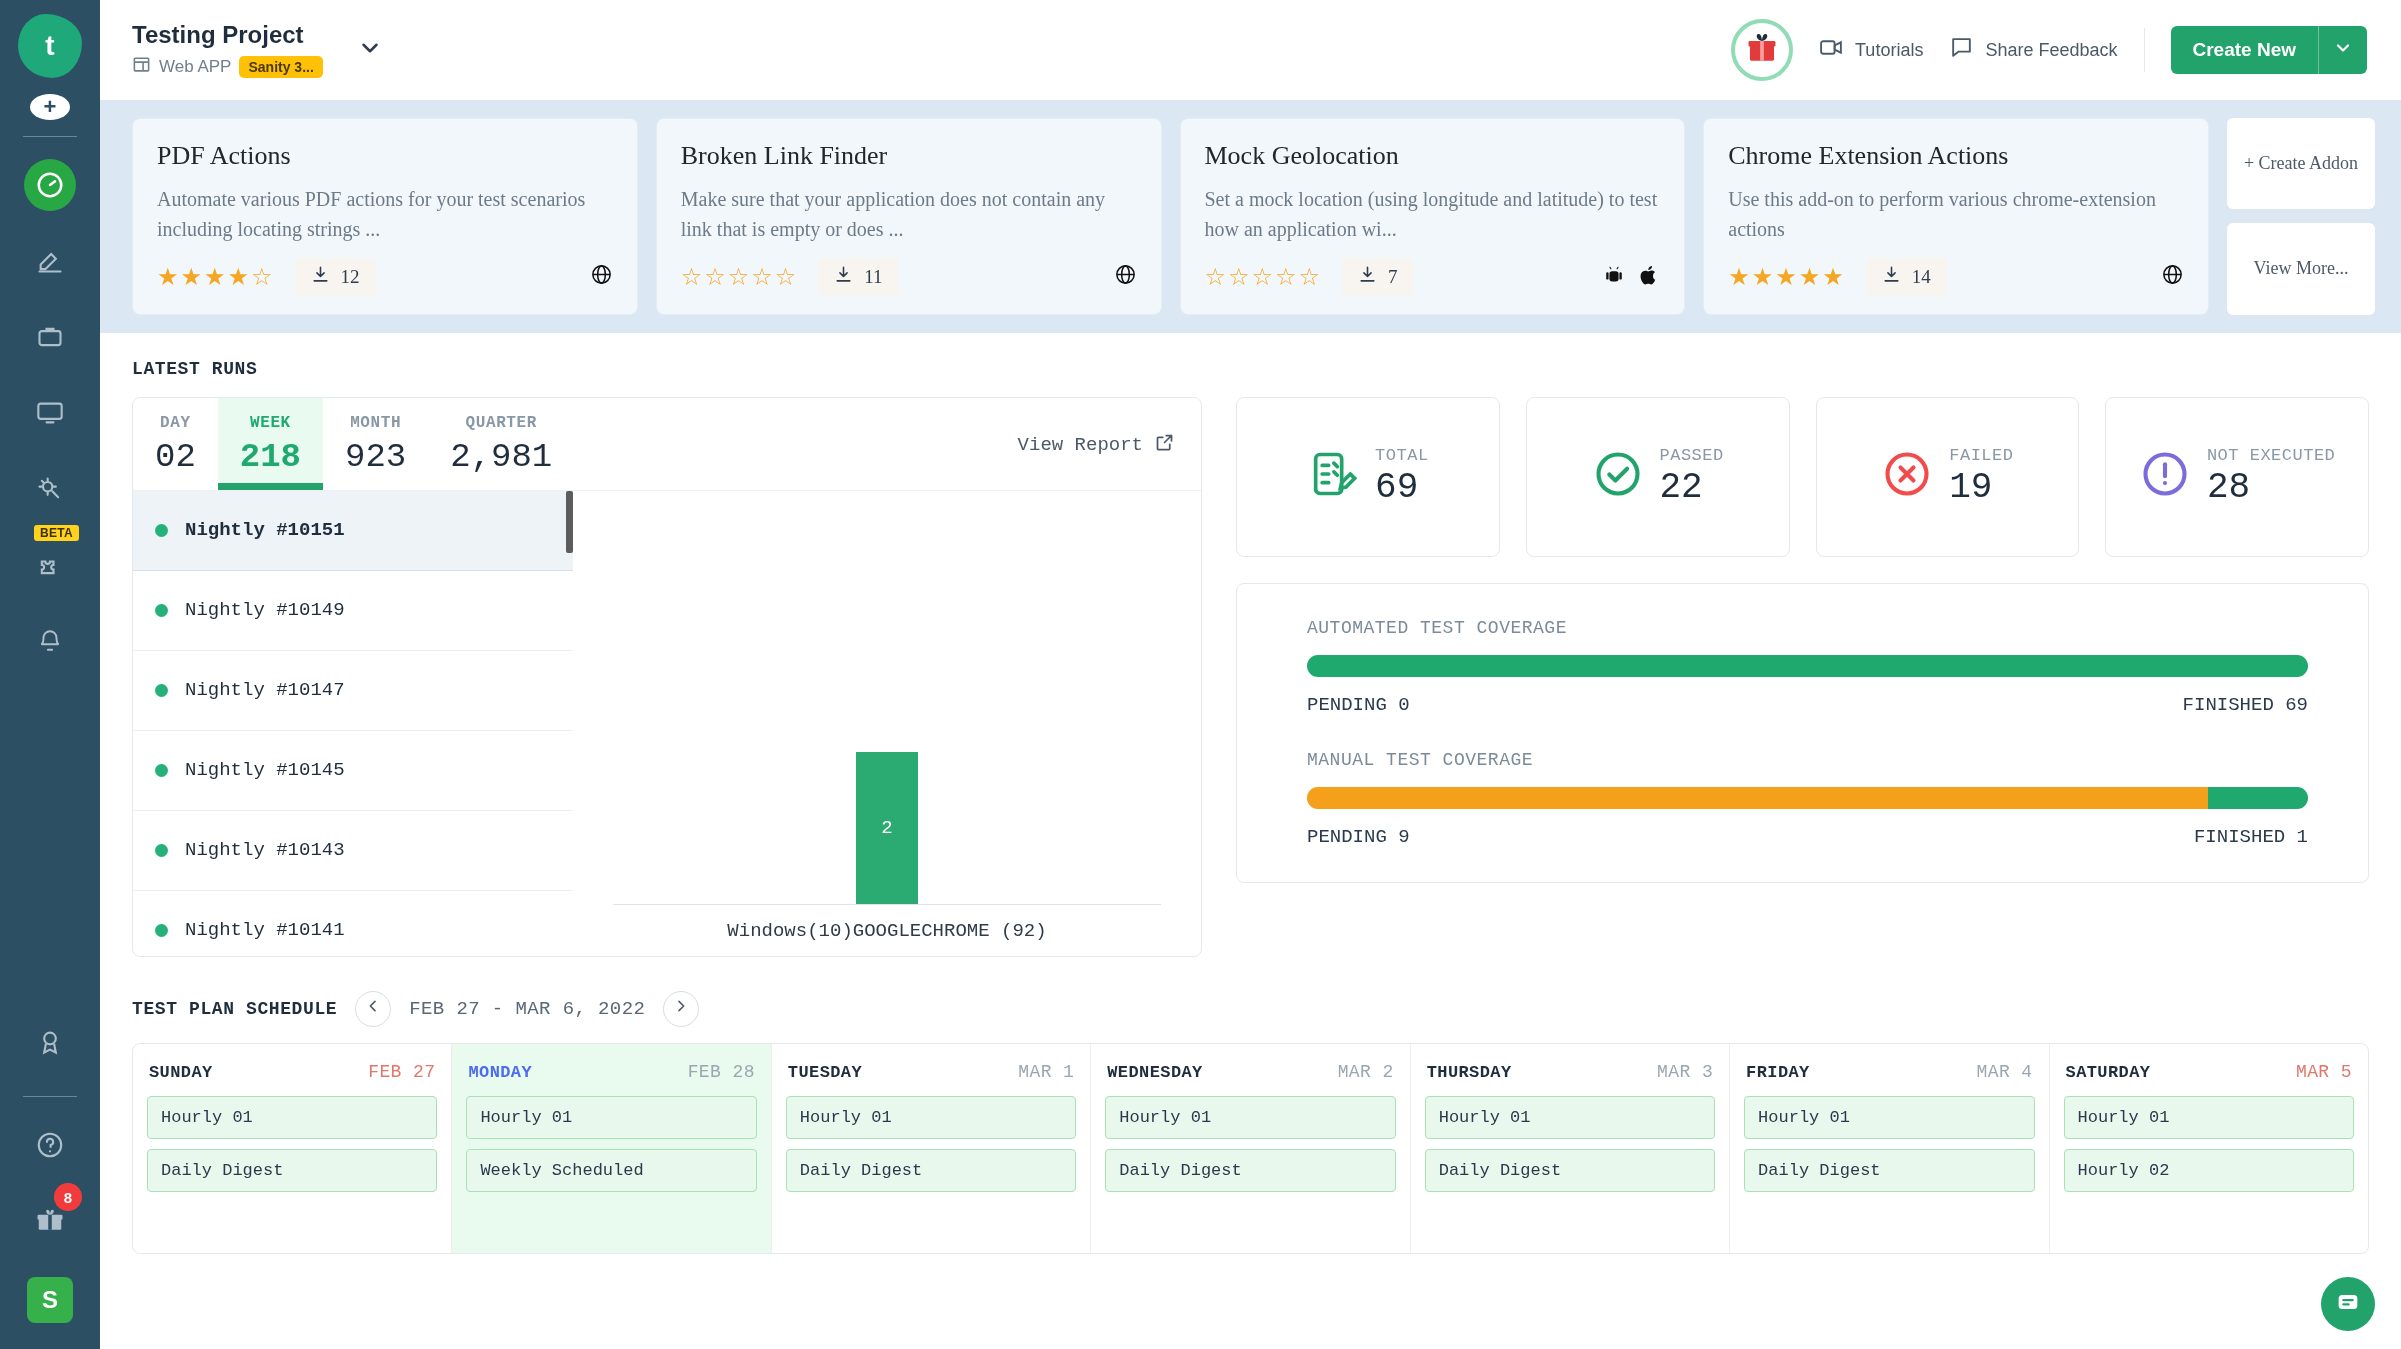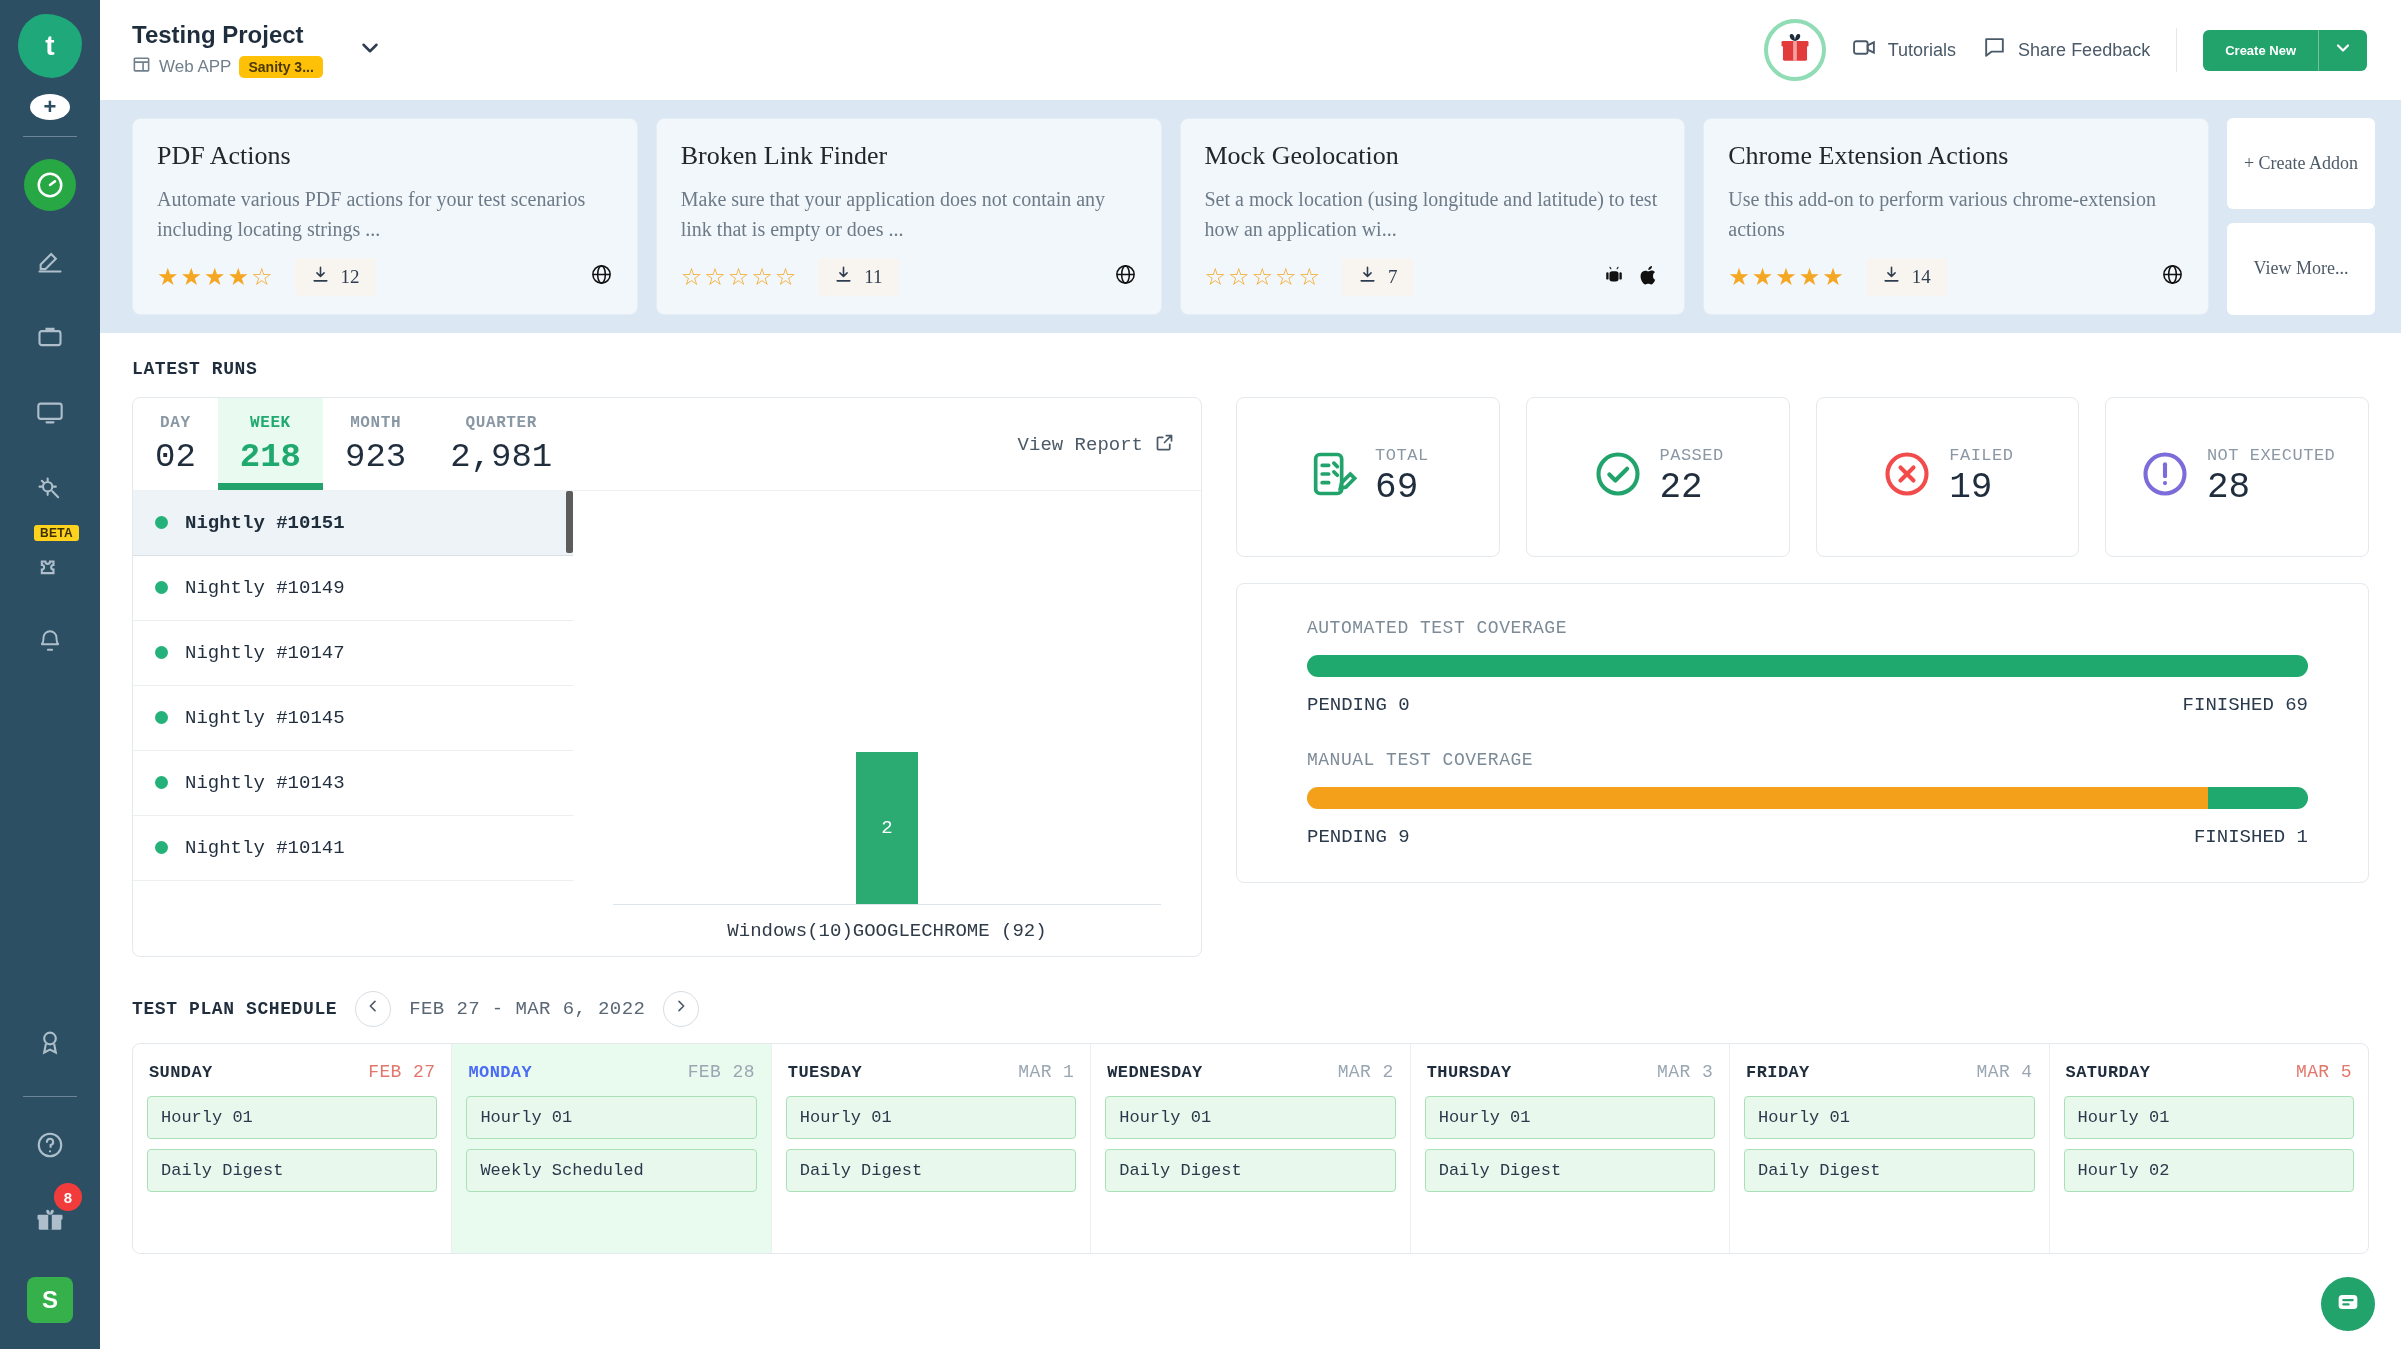--- a/index.html
+++ b/index.html
@@ -76,21 +76,21 @@
     width:62px;height:62px;border-radius:50%;border:4px solid #8fdcb5;
     display:flex;align-items:center;justify-content:center;background:#fff;
   }
   .top-link { display:flex;align-items:center;gap:11px;font-size:18px;color:#4b5a68; }
   .vsep { width:1px;height:44px;background:#e2e8ee; }
   .btn-create {
     display:flex;align-items:stretch;border-radius:6px;overflow:hidden;
     background:#21a36b;
   }
   .btn-create .lbl {
-    color:#fff;font-size:13px;font-weight:600;padding:13px 22px;display:flex;align-items:center;
+    color:#fff;font-size:19px;font-weight:600;padding:13px 22px;display:flex;align-items:center;
   }
   .btn-create .cv {
     color:#fff;padding:0 14px;display:flex;align-items:center;
     border-left:1px solid rgba(255,255,255,.35);
   }
 
   
   .addons {
     background:#dbe7f2; padding:18px 26px 18px 32px;
     display:flex; gap:18px; align-items:stretch; flex:0 0 auto;font-family:Liberation Serif, serif;
@@ -132,21 +132,21 @@
   .period.sel { background:#e9fbf1; }
   .period.sel .p-lbl, .period.sel .p-val { color:#1fa96f; font-weight:700; }
   .period.sel:after { content:""; position:absolute; left:0; right:0; bottom:0; height:7px; background:#21a36b; }
   .view-report {
     margin-left:auto;display:flex;align-items:center;gap:11px;font-size:19px;color:#4b5a68;
     padding:34px 26px 0 0;
   }
   .runs-body { flex:1; display:flex; min-height:0; }
   .runs-list { width:440px;flex:0 0 440px;position:relative;overflow:hidden; }
   .run-item {
-    display:flex;align-items:center;gap:17px;padding:0 22px;height:65px;
+    display:flex;align-items:center;gap:17px;padding:0 22px;height:80px;
     border-bottom:1px solid #eceff2;font-size:19px;color:#1f2d3d;
   }
   .run-item.sel { background:#eef3f7;font-weight:700;border-bottom:1px solid #d7dfe7; }
   .dot { width:13px;height:13px;border-radius:50%;background:#25b27a;flex:0 0 13px; }
   .scroll-track { position:absolute;top:0;right:0;width:7px;height:100%;background:transparent; }
   .scroll-thumb { position:absolute;top:0;right:0;width:7px;height:62px;background:#5c5c5c;border-radius:2px; }
   .chart-wrap { flex:1;position:relative;display:flex;flex-direction:column;justify-content:flex-end;padding:0 40px 14px; }
   .chart-plot { position:relative;height:270px;display:flex;align-items:flex-end;justify-content:center;border-bottom:1px solid #dde5ec; }
   .bar {
     width:62px;background:#2bab72;display:flex;align-items:center;justify-content:center;

